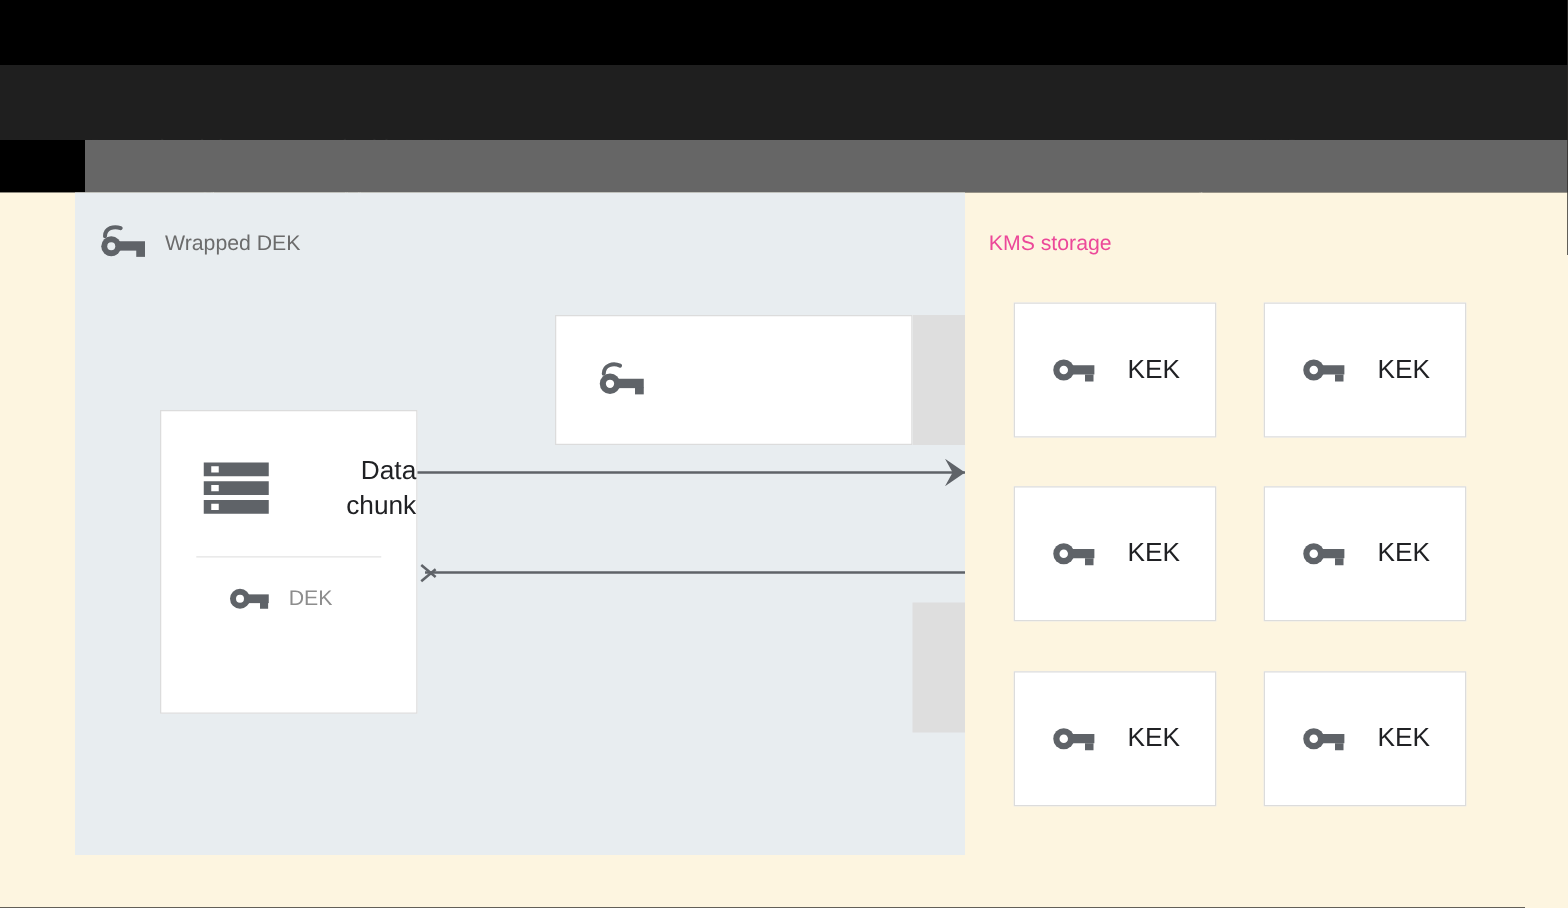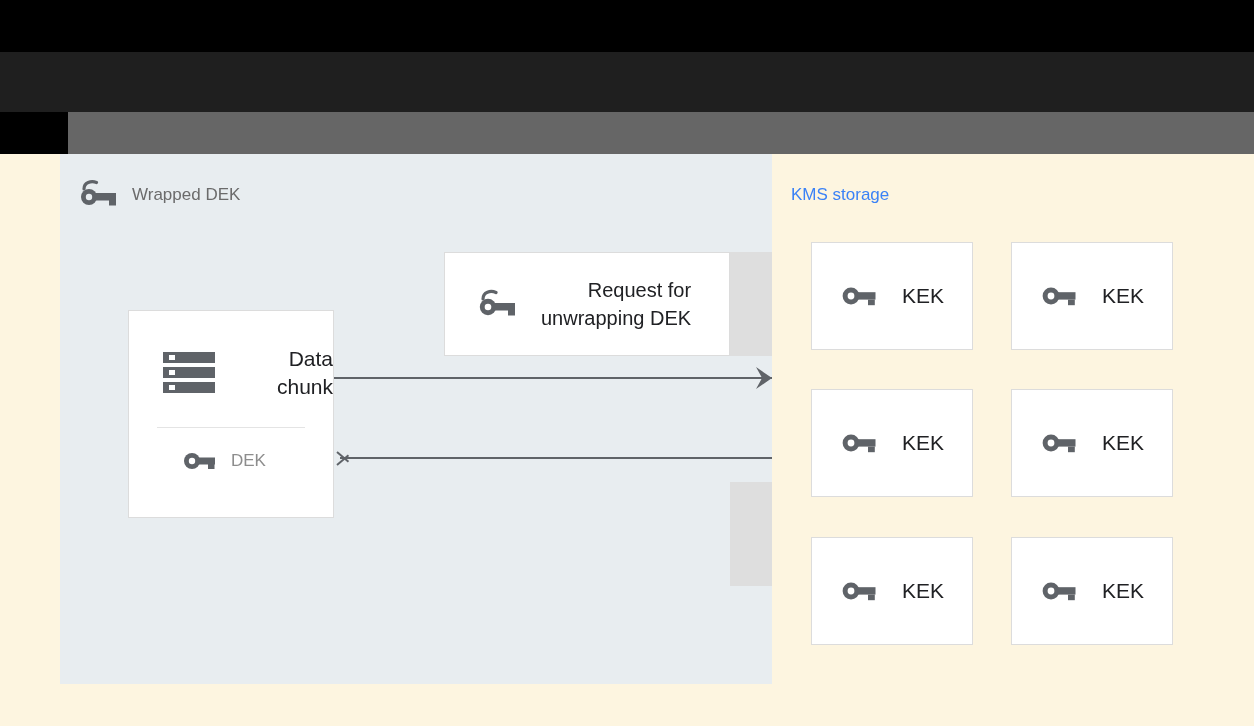--- a/index.html
+++ b/index.html
@@ -42,36 +42,36 @@
   }
   .panel-left-title {
     position:absolute; left:132px; top:184px;
     color:#6b6b6b; font-size:17px; line-height:22px;
   }
   .panel-left-icon { position:absolute; left:78px; top:180px; width:42px; height:28px; }
 
   
   .panel-right-title {
     position:absolute; left:791px; top:184px;
-    color:#3b82f6; font-size:17px; line-height:22px;
+    color:#ec4899; font-size:17px; line-height:22px;
   }
 
   
   .card {
     position:absolute; background:#ffffff;
     border:1px solid #dcdcdc;
     display:flex; align-items:center;
   }
   .card-shadow-strip {
     position:absolute; background:#dedede;
   }
 
   
   .card-data {
-    left:128px; top:310px; width:206px; height:208px;
+    left:128px; top:328px; width:206px; height:243px;
     display:block; padding:0;
   }
   .card-data-row {
     display:flex; align-items:center; gap:18px;
     padding:34px 0 0 32px;
   }
   .card-data-label {
     color:#202124; font-size:21px; line-height:28px;
   }
   .card-data-divider {
@@ -195,22 +195,20 @@
   <div class="card card-msg card-req">
     <span>
       <svg width="42" height="30" viewBox="0 0 42 30">
         <path d="M6 10 C6 3, 13.5 1, 19 3.5" stroke="#5f6368" stroke-width="3.2" fill="none" stroke-linecap="round"></path>
         <circle cx="11" cy="18" r="8.2" fill="#5f6368"></circle>
         <circle cx="11" cy="18" r="3.3" fill="#ffffff"></circle>
         <rect x="17" y="14" width="21" height="7.5" fill="#5f6368"></rect>
         <rect x="31" y="21" width="7" height="5.5" fill="#5f6368"></rect>
       </svg>
     </span>
-    <span class="card-msg-label">Request for
-unwrapping DEK</span>
   </div>
 
   <div class="card-shadow-strip strip-ret"></div>
 
   <div class="card card-kek" style="left:811px; top:242px;">
     <span>
       <svg width="40" height="26" viewBox="0 0 40 26">
         <circle cx="11" cy="13" r="8.4" fill="#5f6368"></circle>
         <circle cx="11" cy="13" r="3.4" fill="#ffffff"></circle>
         <rect x="17.5" y="9.2" width="18" height="7.4" fill="#5f6368"></rect>

